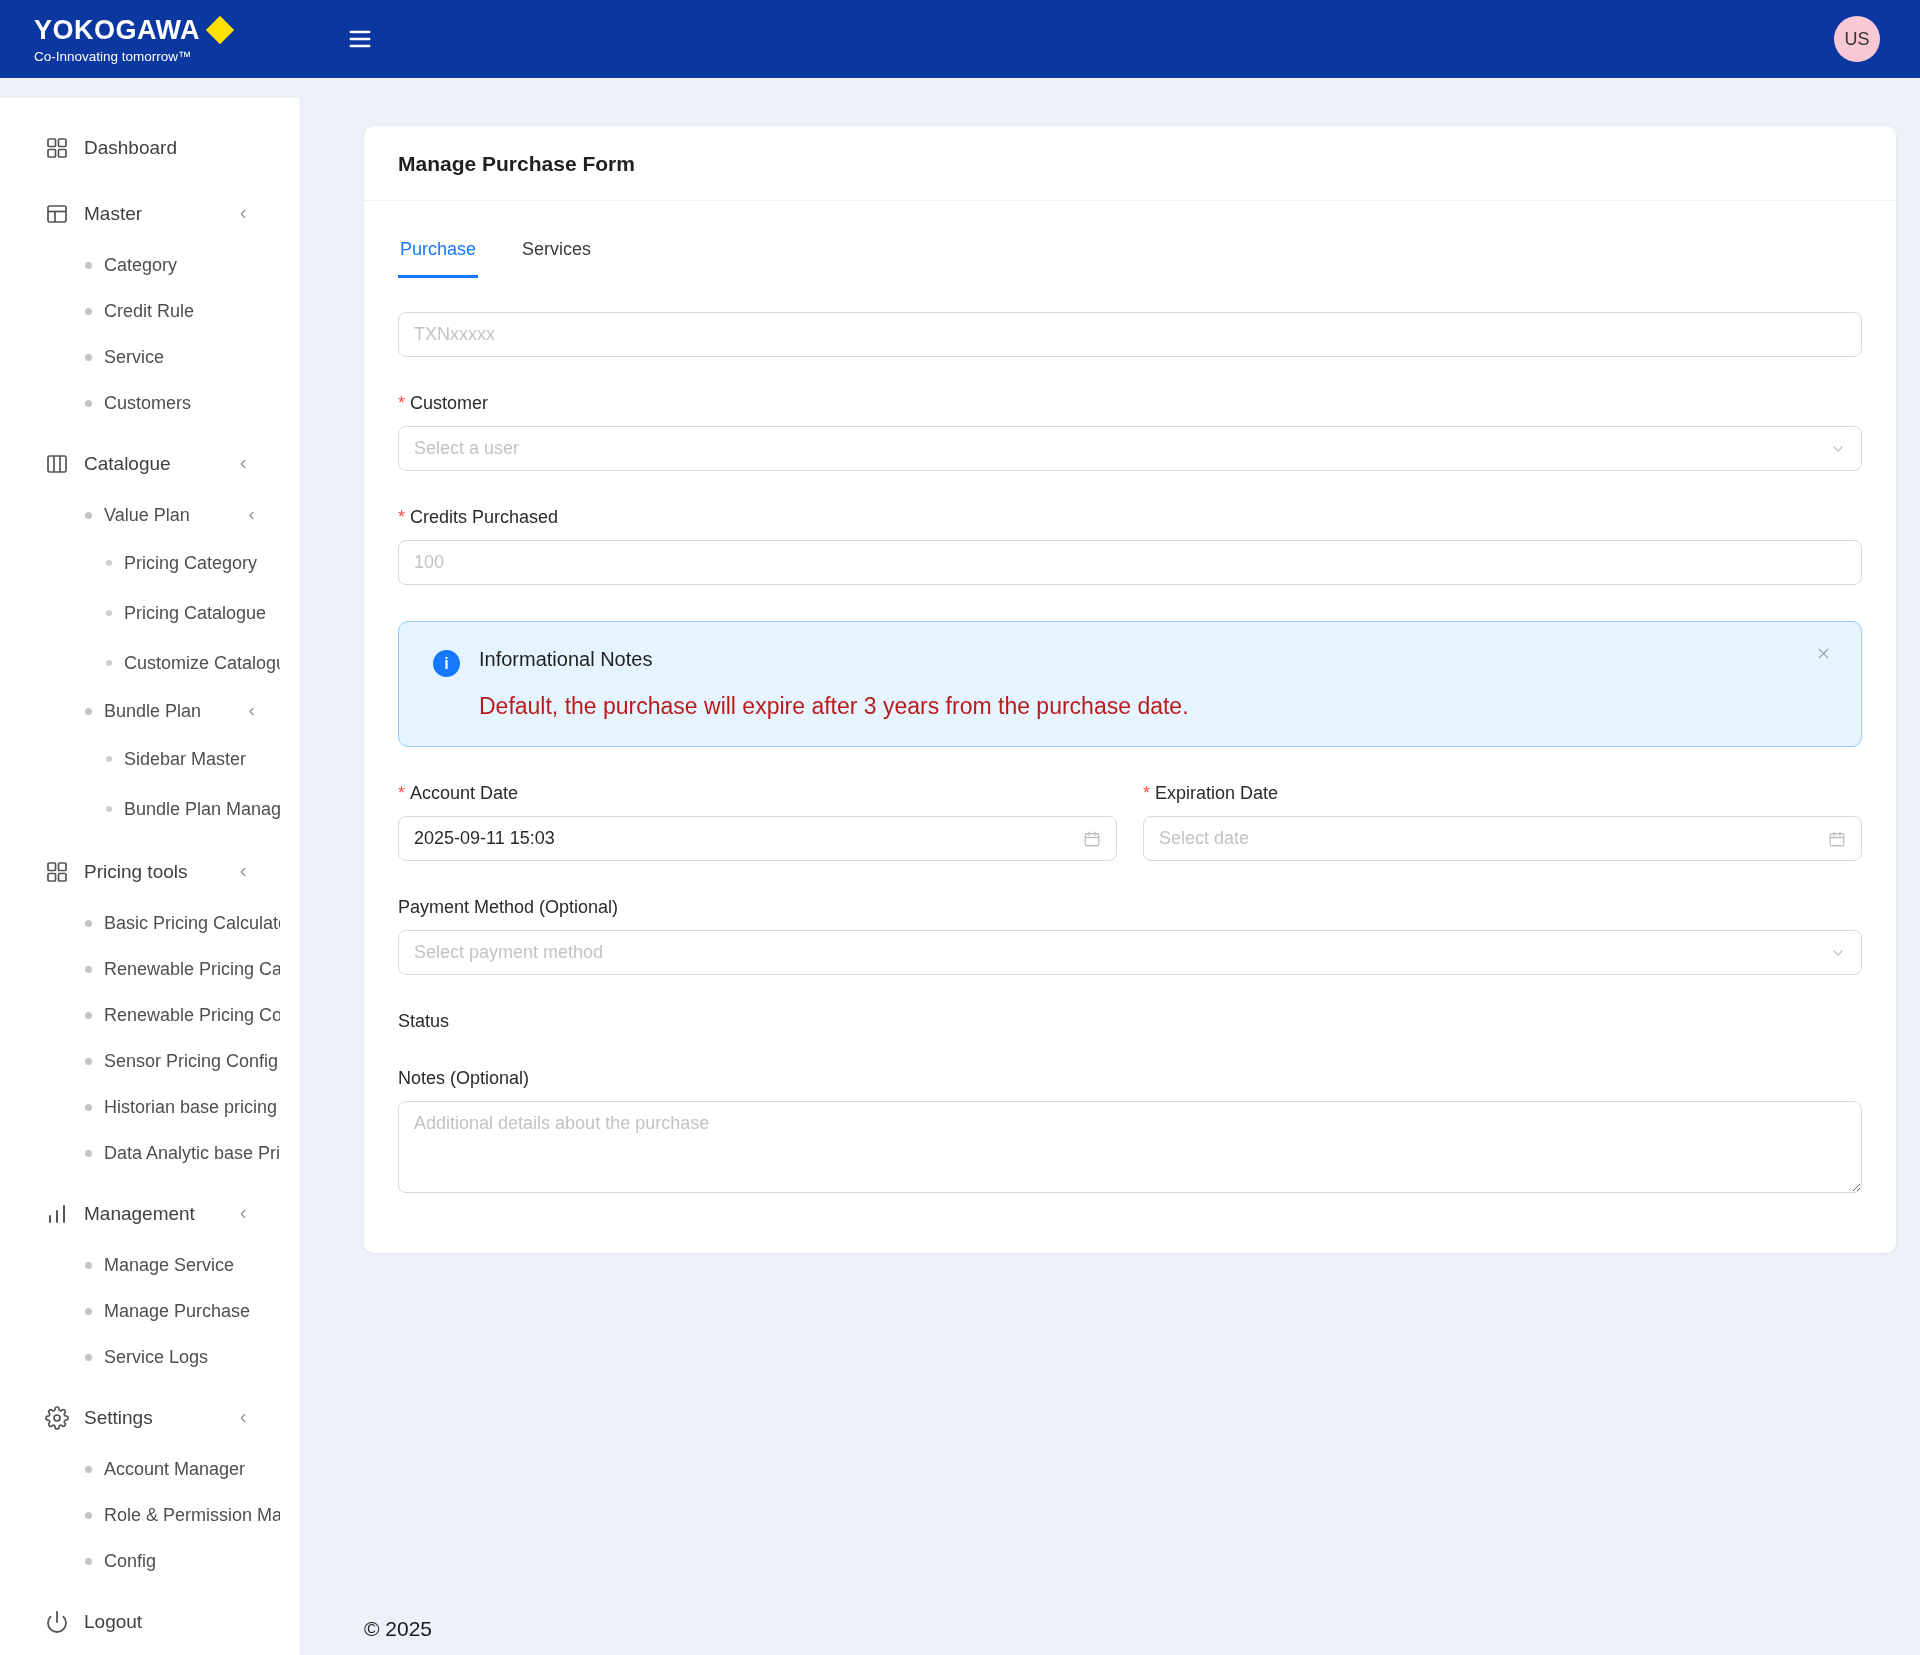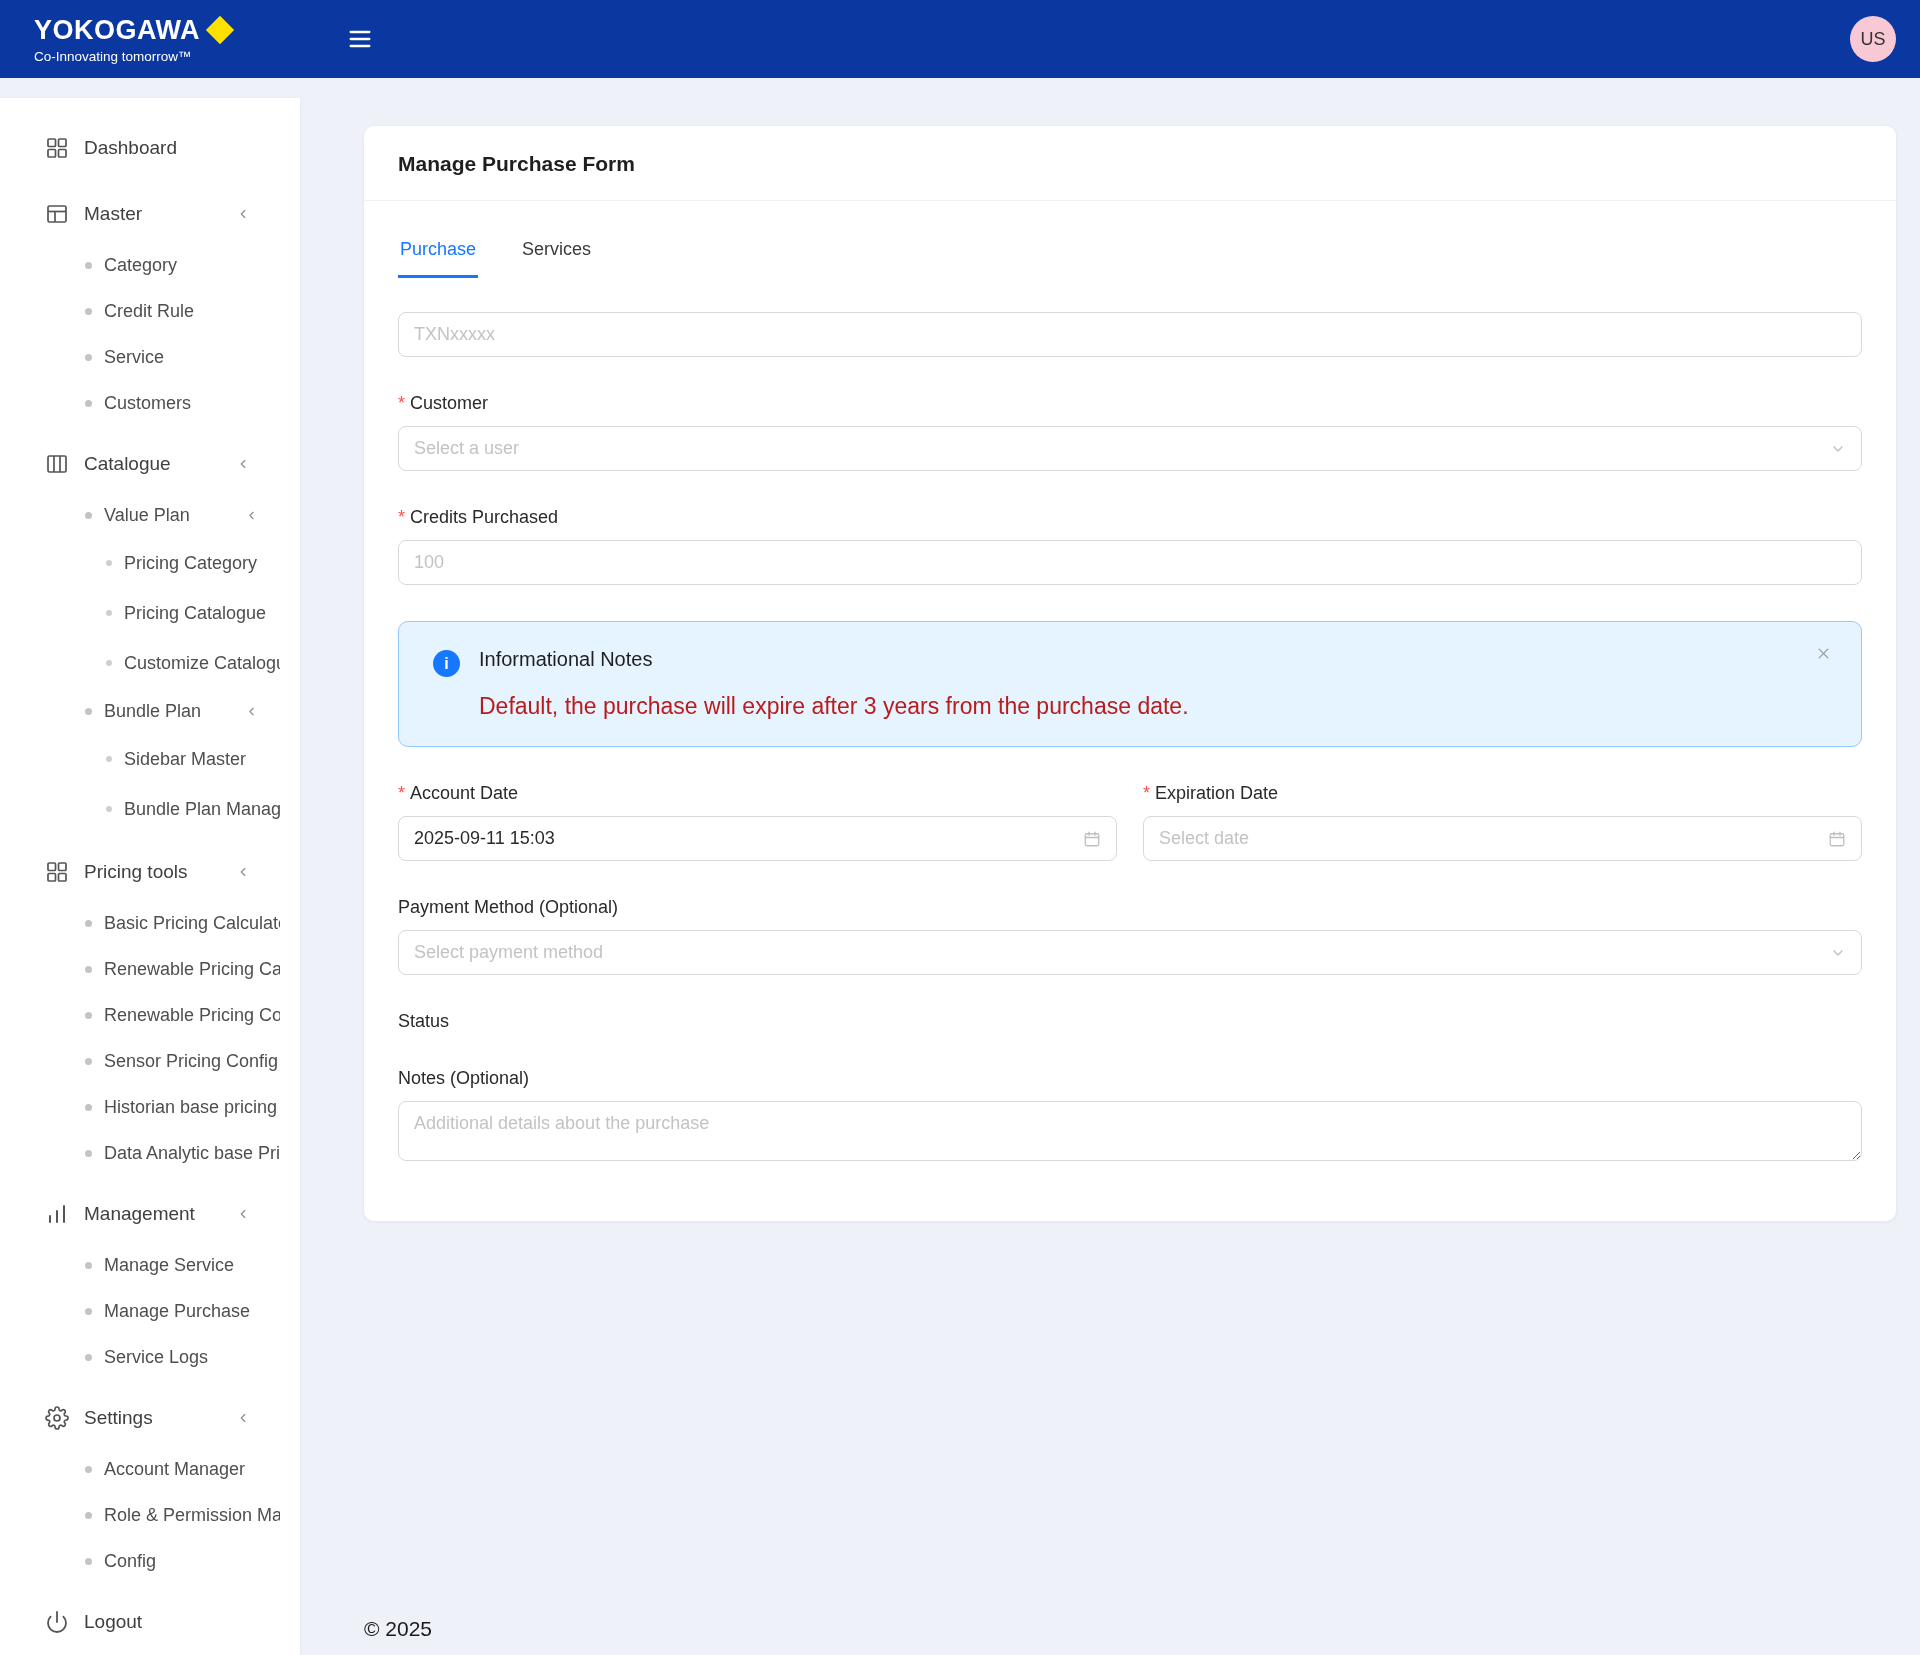--- a/index.html
+++ b/index.html
@@ -14,21 +14,21 @@
   .header {
     height:78px; background: var(--header-bg, #0a37a0);
     display:flex; align-items:center;
   }
   .brand { width:300px; padding-left:34px; flex-shrink:0; }
   .brand-row { display:flex; align-items:center; gap:10px; }
   .brand-name { color:#fff; font-size:27px; font-weight:bold; letter-spacing:.5px; }
   .brand-diamond { width:20px; height:20px; background:var(--brand-yellow,#ffe100); transform:rotate(45deg); display:inline-block; }
   .brand-tagline { color:#fff; font-size:13.5px; margin-top:3px; }
   .hamburger { margin-left:46px; cursor:pointer; color:#fff; display:flex; align-items:center; }
-  .header-right { margin-left:auto; padding-right:24px; }
+  .header-right { margin-left:auto; padding-right:40px; }
   .avatar {
     width:46px; height:46px; border-radius:50%;
     background:var(--avatar-bg,#f8c9d4); color:#333;
     display:flex; align-items:center; justify-content:center;
     font-size:18px; cursor:pointer;
   }
   
   .layout { display:flex; height:1577px; }
   .sidebar {
     width:300px; background:#fff; flex-shrink:0; padding-top:22px;
@@ -85,21 +85,21 @@
     width:27px; height:27px; border-radius:50%; background:var(--accent,#1677ff);
     color:#fff; display:flex; align-items:center; justify-content:center;
     font-size:16px; font-weight:bold; flex-shrink:0; margin-top:2px;
   }
   .alert-icon::before { content:"i"; }
   .alert-title { font-size:20px; color:#1f1f1f; }
   .alert-msg { font-size:23px; color:#b91c1c; margin-top:22px; }
   .alert-close { position:absolute; top:24px; right:30px; color:#999; cursor:pointer; display:flex; }
   
   .textarea {
-    width:100%; height:60px; border:1px solid #d9d9d9; border-radius:8px;
+    width:100%; height:92px; border:1px solid #d9d9d9; border-radius:8px;
     padding:11px 15px; font-size:18px; color:#2a2a2a; outline:none;
     font-family:"Liberation Sans", sans-serif; resize:both;
   }
   .textarea::placeholder { color:#c3c3c3; }
   
   .footer { margin-top:auto; padding:20px 0 14px; font-size:21px; color:#1a1a1a; }
   svg { display:block; }
 </style>
 </head>
 <body>

